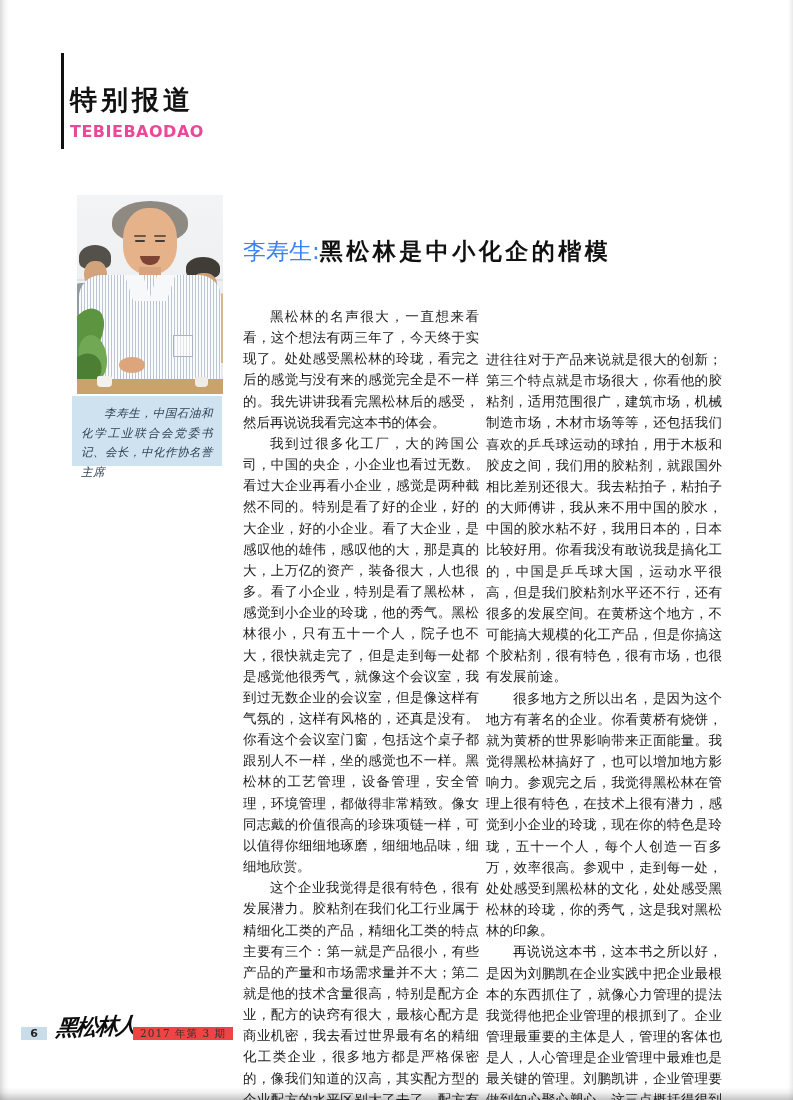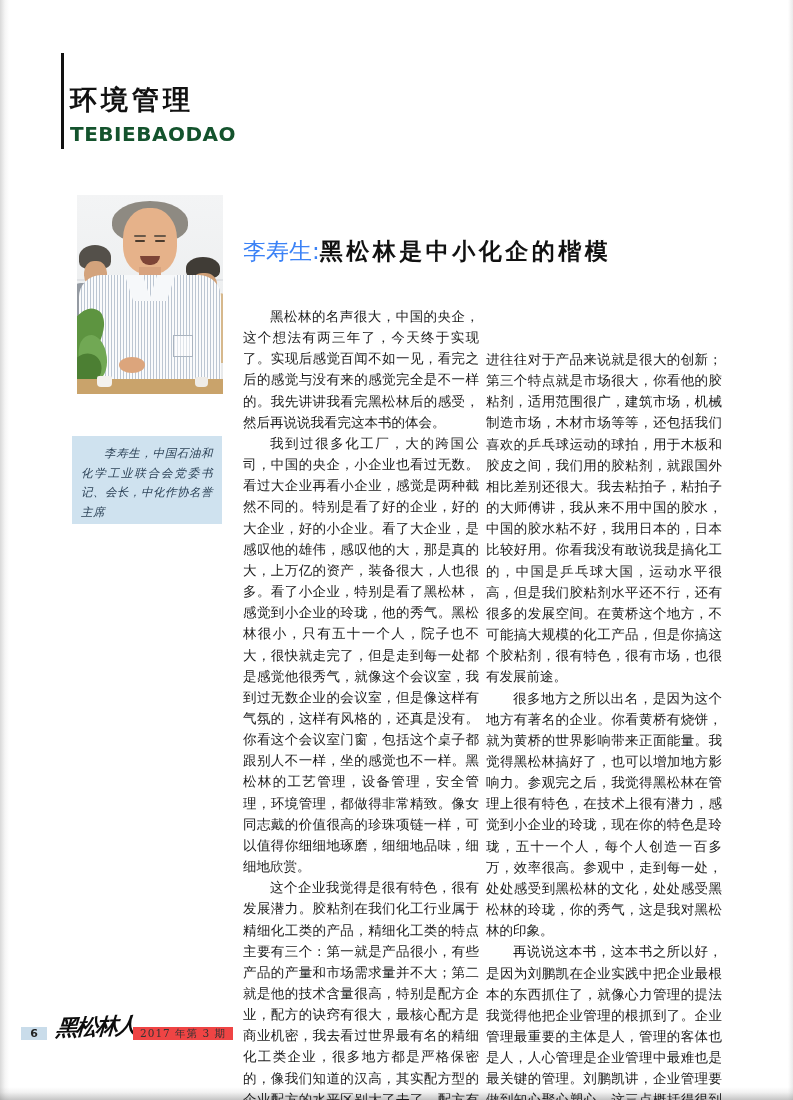--- a/index.html
+++ b/index.html
@@ -16,21 +16,21 @@
   .edge-right{position:absolute;right:0;top:0;width:5px;height:1100px;
     background:linear-gradient(to left,rgba(140,140,140,.18),transparent);}
 
   
   .rule-bar{position:absolute;left:61px;top:53px;width:3px;height:96px;background:#111;}
   .section-label{position:absolute;left:70px;top:82px;
     font-family:"DejaVu Sans","Liberation Sans",sans-serif;
     font-weight:800;font-size:27px;letter-spacing:4px;color:#111;}
   .section-pinyin{position:absolute;left:70px;top:122px;
     font-family:"DejaVu Sans","Liberation Sans",sans-serif;
-    font-weight:800;font-size:20px;letter-spacing:.5px;color:#14532d;}
+    font-weight:800;font-size:16px;letter-spacing:.5px;color:#ec4899;}
 
   
   .photo{position:absolute;left:77px;top:195px;width:146px;height:199px;
     background:linear-gradient(to bottom,#f3f4f5 0%,#eceeef 60%,#e7e8e9 100%);overflow:hidden;}
   .photo *{position:absolute;}
   .wall-seam{left:0;top:84px;width:146px;height:2px;background:#e0e2e5;}
   .bgman-l-hair{left:2px;top:50px;width:32px;height:24px;background:#54504a;border-radius:50% 50% 30% 30%;}
   .bgman-l-face{left:7px;top:66px;width:23px;height:26px;background:#d3a37c;border-radius:45%;}
   .bgman-l-body{left:-8px;top:88px;width:52px;height:75px;background:#949aa2;border-radius:12px 16px 0 0;}
   .bgman-r-hair{left:109px;top:62px;width:34px;height:22px;background:#403c36;border-radius:50% 50% 35% 35%;}
@@ -51,21 +51,21 @@
   .man-pocket{left:96px;top:140px;width:18px;height:20px;background:rgba(255,255,255,.5);border:1px solid #aab4c0;}
   .man-hand{left:42px;top:162px;width:26px;height:16px;background:#dca57c;border-radius:50%;}
   .leaf1{left:-10px;top:112px;width:34px;height:58px;background:#5d9440;border-radius:60% 40% 55% 45%;transform:rotate(18deg);}
   .leaf2{left:2px;top:140px;width:28px;height:46px;background:#71a854;border-radius:55% 45% 60% 40%;transform:rotate(-14deg);}
   .leaf3{left:-6px;top:158px;width:30px;height:34px;background:#4c7f33;border-radius:50%;transform:rotate(30deg);}
   .table-strip{left:0;top:184px;width:146px;height:15px;background:#c9a36b;}
   .cup1{left:20px;top:181px;width:15px;height:11px;background:#f4f2ee;border-radius:2px 2px 4px 4px;}
   .cup2{left:118px;top:182px;width:13px;height:10px;background:#efece7;border-radius:2px 2px 4px 4px;}
 
   
-  .caption-box{position:absolute;left:72px;top:436px;width:150px;height:88px;
+  .caption-box{position:absolute;left:72px;top:396px;width:150px;height:70px;
     background:#cfe2ef;padding:8px 9px 0 9px;box-sizing:border-box;}
   .caption-text{font-size:11.5px;line-height:19.5px;color:#2c4257;
     text-align:justify;text-indent:2em;font-style:italic;letter-spacing:.5px;}
 
   
   .article-title{position:absolute;left:243px;top:236px;white-space:nowrap;}
   .title-bold{font-family:"DejaVu Sans","Liberation Sans",sans-serif;
     font-weight:400;font-size:23px;color:#3b82f6;letter-spacing:0px;}
   .title-rest{font-size:23px;color:#111;letter-spacing:3.5px;font-weight:700;}
 
@@ -90,21 +90,21 @@
 </head>
 <body>
 
 <div class="page">
 
   <div class="edge-left"></div>
   <div class="edge-right"></div>
   <div class="edge-bottom"></div>
 
   <div class="rule-bar"></div>
-  <div class="section-label">环境管理</div>
+  <div class="section-label">特别报道</div>
   <div class="section-pinyin">TEBIEBAODAO</div>
 
   <div class="photo">
     <div class="wall-seam"></div>
     <div class="bgman-l-body"></div>
     <div class="bgman-l-hair"></div>
     <div class="bgman-l-face"></div>
     <div class="bgman-r-body"></div>
     <div class="bgman-r-hair"></div>
     <div class="bgman-r-face"></div>
@@ -131,21 +131,21 @@
 
   <div class="caption-box">
     <div class="caption-text">李寿生，中国石油和化学工业联合会党委书记、会长，中化作协名誉主席</div>
   </div>
 
   <div class="article-title">
     <span class="title-bold">李寿生:</span><span class="title-rest">黑松林是中小化企的楷模</span>
   </div>
 
   <div class="column col-1">
-    <p>黑松林的名声很大，中国的央企，这个想法有两三年了，今天终于实现了。实现后感觉百闻不如一见，看完之后的感觉与没有来的感觉完全是不一样的。我先讲讲我看完黑松林后的感受，然后再说说我看完这本书的体会。</p>
+    <p>黑松林的名声很大，一直想来看看，这个想法有两三年了，今天终于实现了。处处感受黑松林的玲珑，看完之后的感觉与没有来的感觉完全是不一样的。我先讲讲我看完黑松林后的感受，然后再说说我看完这本书的体会。</p>
     <p>我到过很多化工厂，大的跨国公司，中国的央企，小企业也看过无数。看过大企业再看小企业，感觉是两种截然不同的。特别是看了好的企业，好的大企业，好的小企业。看了大企业，是感叹他的雄伟，感叹他的大，那是真的大，上万亿的资产，装备很大，人也很多。看了小企业，特别是看了黑松林，感觉到小企业的玲珑，他的秀气。黑松林很小，只有五十一个人，院子也不大，很快就走完了，但是走到每一处都是感觉他很秀气，就像这个会议室，我到过无数企业的会议室，但是像这样有气氛的，这样有风格的，还真是没有。你看这个会议室门窗，包括这个桌子都跟别人不一样，坐的感觉也不一样。黑松林的工艺管理，设备管理，安全管理，环境管理，都做得非常精致。像女同志戴的价值很高的珍珠项链一样，可以值得你细细地琢磨，细细地品味，细细地欣赏。</p>
     <p>这个企业我觉得是很有特色，很有发展潜力。胶粘剂在我们化工行业属于精细化工类的产品，精细化工类的特点主要有三个：第一就是产品很小，有些产品的产量和市场需求量并不大；第二就是他的技术含量很高，特别是配方企业，配方的诀窍有很大，最核心配方是商业机密，我去看过世界最有名的精细化工类企业，很多地方都是严格保密的，像我们知道的汉高，其实配方型的企业配方的水平区别大了去了，配方有一点点改</p>
   </div>
 
   <div class="column col-2">
     <p class="no-indent">进往往对于产品来说就是很大的创新；第三个特点就是市场很大，你看他的胶粘剂，适用范围很广，建筑市场，机械制造市场，木材市场等等，还包括我们喜欢的乒乓球运动的球拍，用于木板和胶皮之间，我们用的胶粘剂，就跟国外相比差别还很大。我去粘拍子，粘拍子的大师傅讲，我从来不用中国的胶水，中国的胶水粘不好，我用日本的，日本比较好用。你看我没有敢说我是搞化工的，中国是乒乓球大国，运动水平很高，但是我们胶粘剂水平还不行，还有很多的发展空间。在黄桥这个地方，不可能搞大规模的化工产品，但是你搞这个胶粘剂，很有特色，很有市场，也很有发展前途。</p>
     <p>很多地方之所以出名，是因为这个地方有著名的企业。你看黄桥有烧饼，就为黄桥的世界影响带来正面能量。我觉得黑松林搞好了，也可以增加地方影响力。参观完之后，我觉得黑松林在管理上很有特色，在技术上很有潜力，感觉到小企业的玲珑，现在你的特色是玲珑，五十一个人，每个人创造一百多万，效率很高。参观中，走到每一处，处处感受到黑松林的文化，处处感受黑松林的玲珑，你的秀气，这是我对黑松林的印象。</p>
     <p>再说说这本书，这本书之所以好，是因为刘鹏凯在企业实践中把企业最根本的东西抓住了，就像心力管理的提法我觉得他把企业管理的根抓到了。企业管理最重要的主体是人，管理的客体也是人，人心管理是企业管理中最难也是最关键的管理。刘鹏凯讲，企业管理要做到知心聚心塑心，这三点概括得很到位，要想把人管理好，你不知心，你怎么知道管理好人呢，光知心还不行，因为人心是七零八散的，要把人心聚在一起。</p>
   </div>
 

